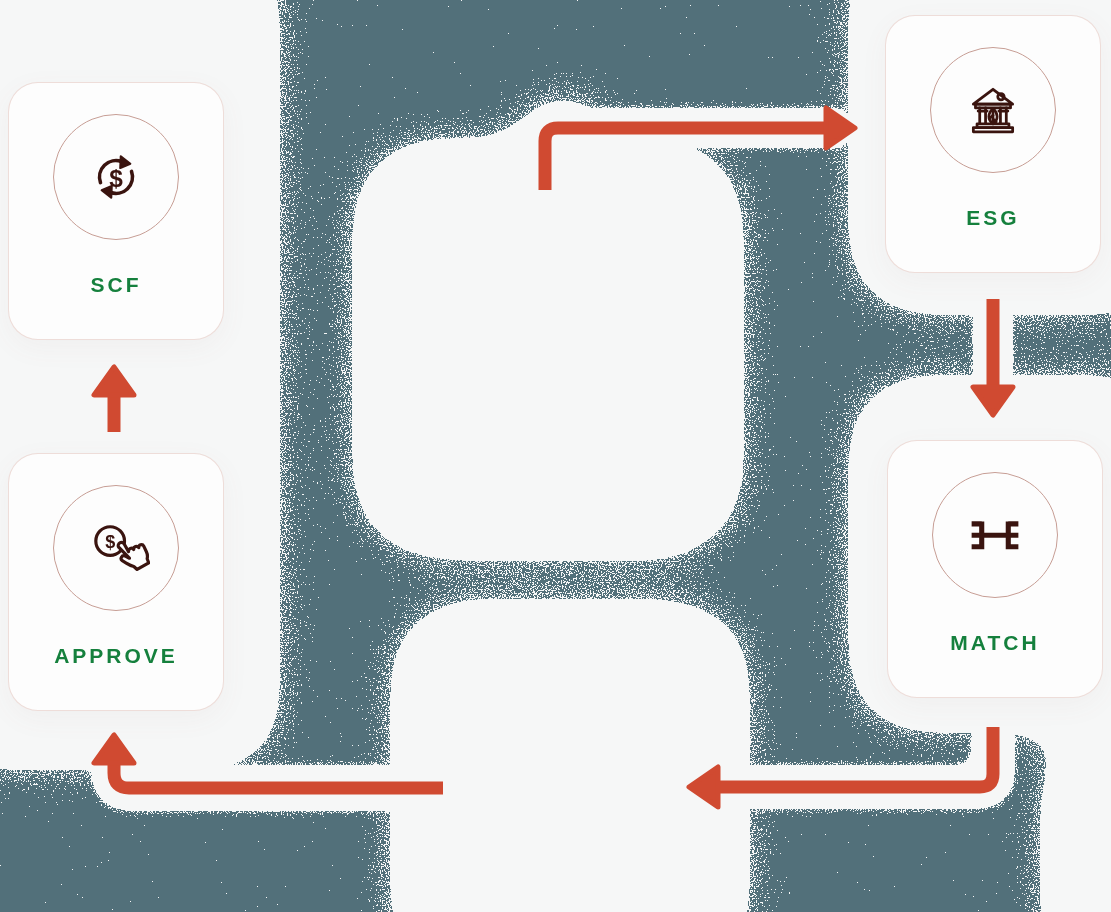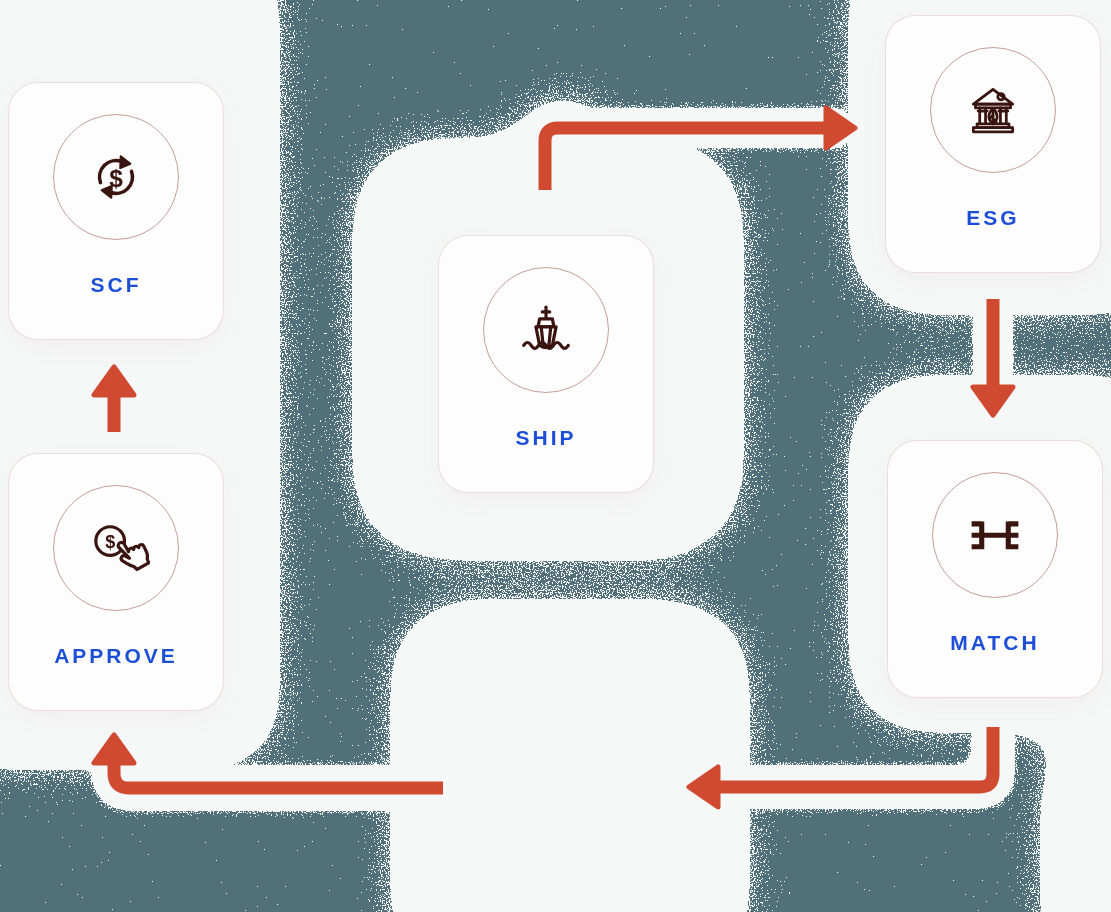--- a/index.html
+++ b/index.html
@@ -27,21 +27,21 @@
   .pos-earlypay{left:8px;top:453px;}
   .ring{
     margin-top:31px;width:124px;height:124px;
     border:1.4px solid #c79e95;border-radius:50%;
     display:flex;align-items:center;justify-content:center;
     background:transparent;
   }
   .card-label{
     margin-top:33px;
     font-weight:700;font-size:21px;letter-spacing:3px;
-    color:#1d4ed8;text-align:center;white-space:nowrap;
+    color:#15803d;text-align:center;white-space:nowrap;
   }
   .icon-svg{display:block;}
 </style>
 </head>
 <body>
 
 <div class="stage">
 
   <svg class="bg-svg" width="1111" height="912" viewBox="0 0 1111 912">
     <defs>
@@ -99,37 +99,20 @@
         <g fill="#3a140f" stroke="#3a140f" stroke-width="2" stroke-linejoin="round">
           <polygon points="36.5,12.5 45.5,19.5 36,23.5"></polygon>
           <polygon points="27.5,51.5 18.5,44.5 28,40.5"></polygon>
         </g>
         <text x="32" y="33" text-anchor="middle" dominant-baseline="central" font-family="Liberation Sans, DejaVu Sans, sans-serif" font-weight="bold" font-size="23" fill="#3a140f">$</text>
       </svg>
     </div>
     <div class="card-label">SCF</div>
   </div>
 
-  <div class="card pos-ship">
-    <div class="ring">
-      <svg class="icon-svg" width="68" height="68" viewBox="0 0 64 64">
-        <g fill="none" stroke="#3a140f" stroke-width="3" stroke-linecap="round" stroke-linejoin="round">
-          <circle cx="32" cy="10.5" r="1.6" fill="#3a140f" stroke="none"></circle>
-          <path d="M32,12.5 V21.5"></path>
-          <path d="M28.5,15 H35.5"></path>
-          <path d="M26,21.5 L38,21.5 L39.5,29 L24.5,29 Z" fill="#fdfdfd"></path>
-          <path d="M22.5,29 H41.5 L38,46.5 Q32,50.5 26,46.5 Z" fill="#fdfdfd"></path>
-          <path d="M27.5,29 L29.5,48"></path>
-          <path d="M36.5,29 L34.5,48"></path>
-          <path d="M11,46.5 q3.5,-5.5 7,0 q3.5,5.5 7,0 q3.5,-5.5 7,0 q3.5,5.5 7,0 q3.5,-5.5 7,0 q3.5,5.5 7,0"></path>
-        </g>
-      </svg>
-    </div>
-    <div class="card-label">SHIP</div>
-  </div>
 
   <div class="card pos-esg">
     <div class="ring">
       <svg class="icon-svg" width="68" height="68" viewBox="0 0 64 64">
         <g fill="none" stroke="#3a140f" stroke-width="2.6" stroke-linejoin="round" stroke-linecap="round">
           <path d="M13.5,26.5 L32,12.5 L50.5,26.5 Z"></path>
           <circle cx="39.5" cy="19.5" r="3"></circle>
           <path d="M15.5,26.5 H48.5 V30 H15.5 Z"></path>
           <path d="M19.5,30 V44.8 M25,30 V44.8 M39,30 V44.8 M44.5,30 V44.8"></path>
           <path d="M18,33 H26.5 M37.5,33 H46"></path>

